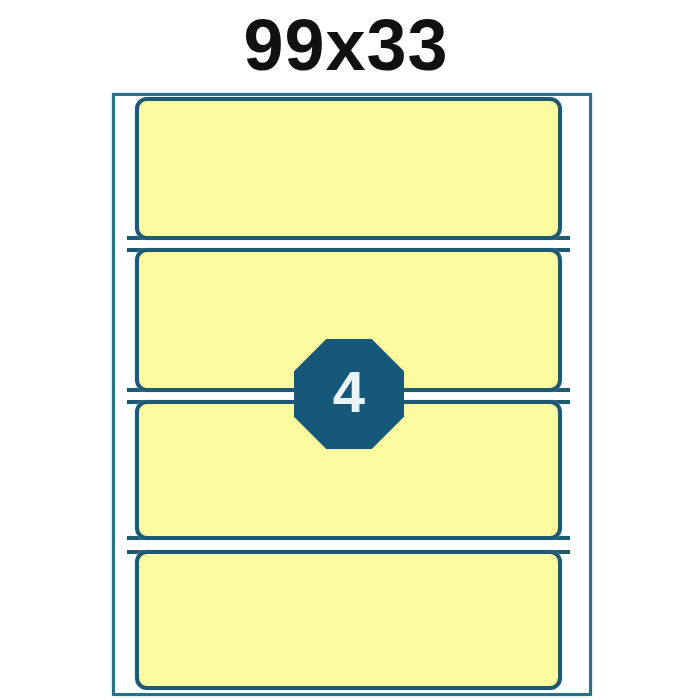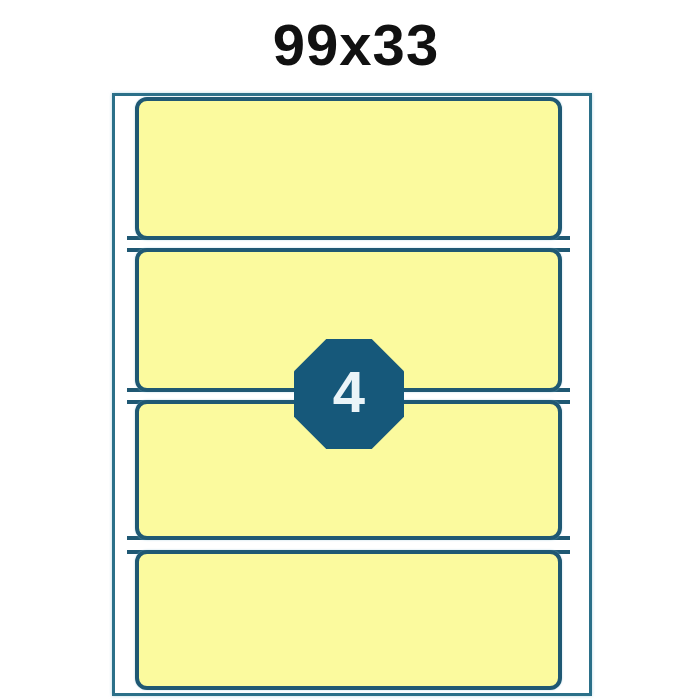--- a/index.html
+++ b/index.html
@@ -16,23 +16,23 @@
   html,body{background:#fff;}
   .stage{
     position:relative;
     width:700px;height:700px;
     background:var(--background);
     font-family:"Liberation Sans","DejaVu Sans",sans-serif;
     overflow:hidden;
   }
   .title{
     position:absolute;
-    top:2px;left:356px;
+    top:2px;left:346px;
     transform:translateX(-50%);
-    font-size:58px;
+    font-size:72px;
     font-weight:bold;
     line-height:86px;
     letter-spacing:1px;
     color:var(--title-text);
     white-space:nowrap;
     text-align:center;
   }
   .sheet{
     position:absolute;
     left:112px;top:93px;

